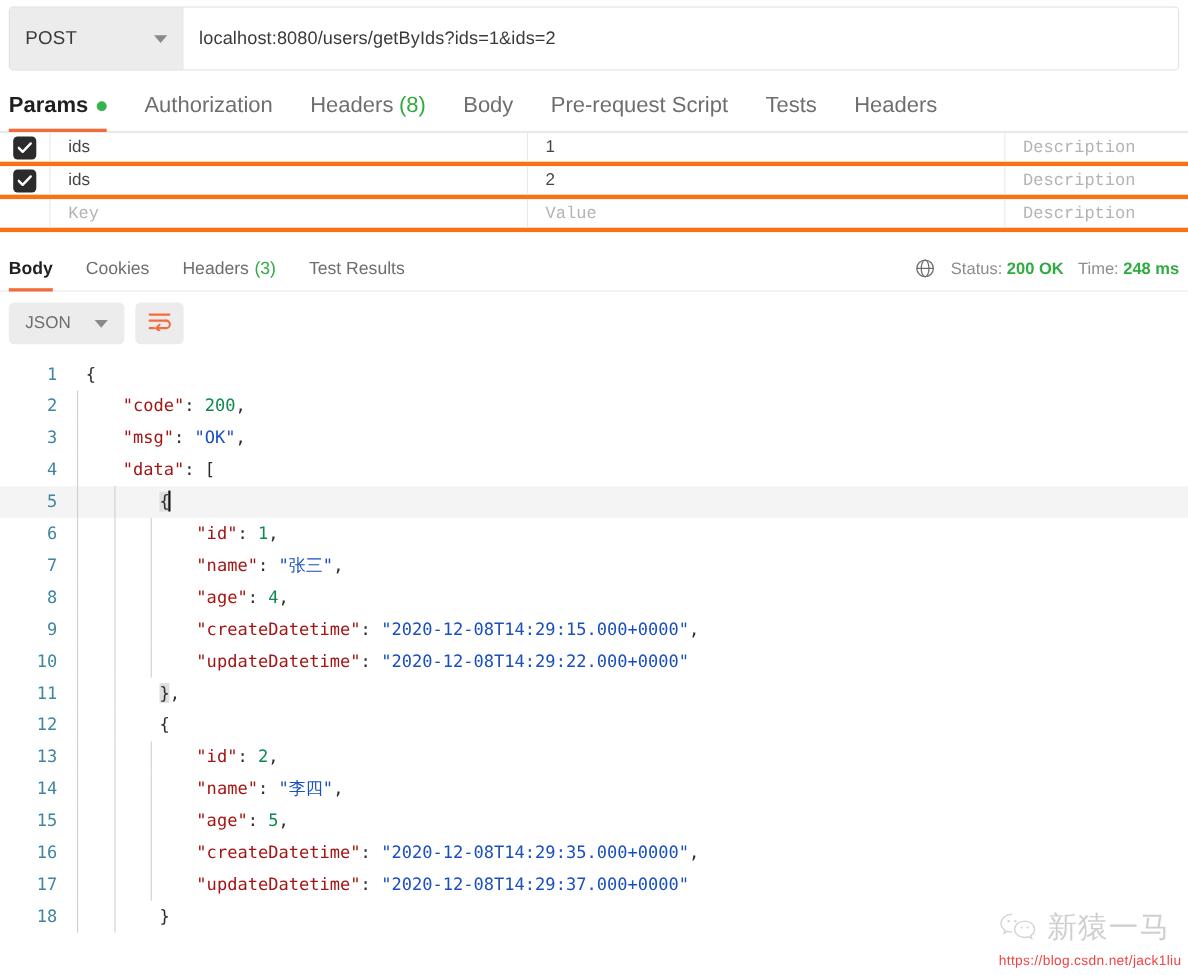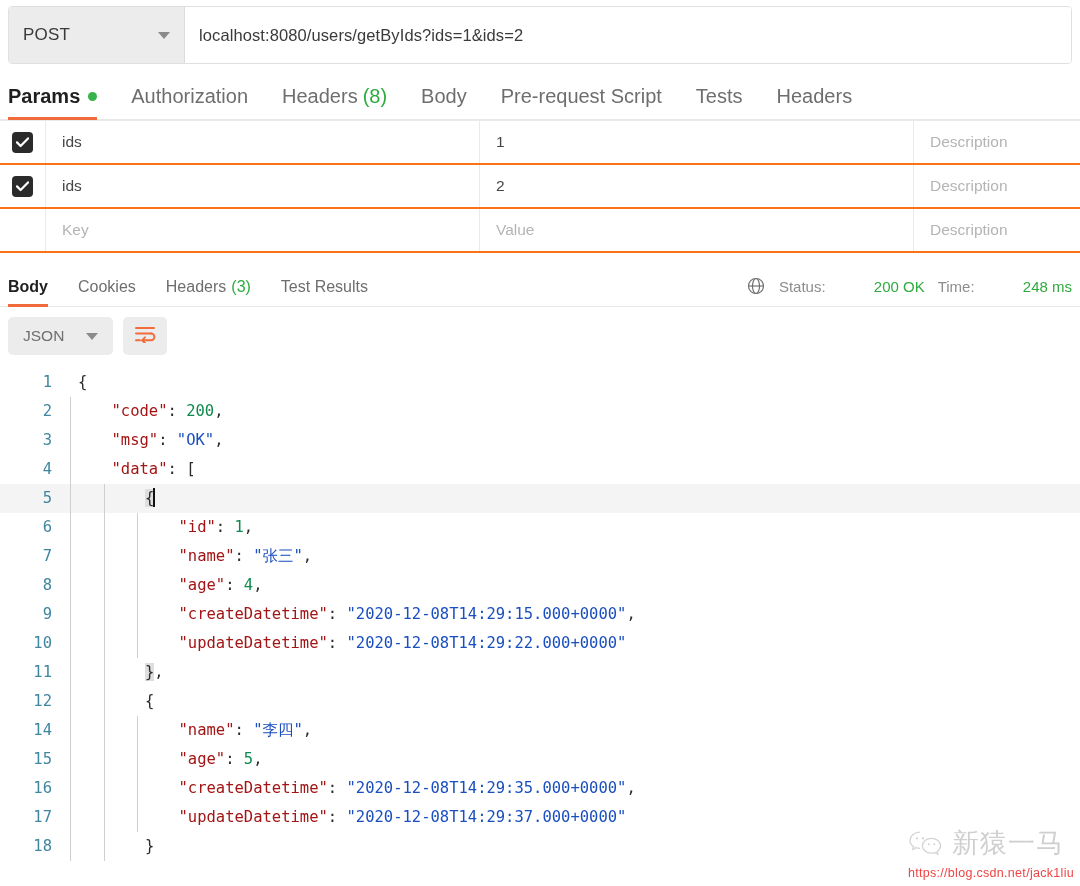--- a/index.html
+++ b/index.html
@@ -21,21 +21,21 @@
     display: flex;
     align-items: stretch;
     height: 58px;
     margin: 6px 8px 0 8px;
     border: 1px solid #e0e0e0;
     border-radius: 4px;
     background: #fff;
     box-sizing: border-box;
   }
   .method-select {
-    width: 176px;
+    width: 158px;
     background: #ececec;
     border-right: 1px solid #dcdcdc;
     border-radius: 3px 0 0 3px;
     display: flex;
     align-items: center;
     padding: 0 14px;
     box-sizing: border-box;
     cursor: pointer;
     justify-content: center;
   }
@@ -108,22 +108,22 @@
     margin-left: 5px;
     font-weight: normal;
   }
 
   
   .params-table {
     border-top: 1px solid #eaeaea;
   }
   .p-row {
     display: flex;
-    height: 44px;
-    border-bottom: 2px solid #f97316;
+    height: 30px;
+    border-bottom: 4px solid #f97316;
     box-sizing: border-box;
     align-items: stretch;
   }
   .p-check {
     width: 45px;
     display: flex;
     align-items: center;
     justify-content: center;
     border-right: 1px solid #eaeaea;
     flex: 0 0 45px;
@@ -164,21 +164,21 @@
   .p-desc {
     flex: 1;
     display: flex;
     align-items: center;
     padding-left: 16px;
     font-size: 15.5px;
     color: #454545;
     box-sizing: border-box;
     cursor: text;
   }
-  .ph { color: #b4b4b4; }
+  .ph { color: #b4b4b4; font-family: Liberation Mono, monospace; }
 
   
   .resp-tabs {
     display: flex;
     align-items: flex-end;
     height: 44px;
     padding: 0 8px 0 0;
     margin-top: 10px;
     border-bottom: 1px solid #e8e8e8;
     box-sizing: border-box;
@@ -204,21 +204,21 @@
   .resp-meta {
     margin-left: auto;
     display: flex;
     align-items: center;
     padding-bottom: 10px;
     gap: 13px;
     font-size: 15px;
     color: #8d8d8d;
   }
   .globe { width: 20px; height: 20px; display: block; }
-  .meta-val { color: #2fab40; font-weight: normal; margin-left: 44px; }
+  .meta-val { color: #2fab40; font-weight: bold; }
   .meta-item { white-space: nowrap; }
 
   
   .view-toolbar {
     display: flex;
     align-items: center;
     gap: 10px;
     padding: 10px 0 9px 8px;
   }
   .seg {
@@ -516,20 +516,24 @@
     </div>
     <div class="code-line">
       <div class="ln">11</div>
       <div class="code-text"><span class="guide" style="left: 6px;"></span><span class="guide" style="left: 39.5px;"></span><span style="margin-left: 67px;"><span class="jpunc brk">}</span><span class="jpunc">,</span></span></div>
     </div>
     <div class="code-line">
       <div class="ln">12</div>
       <div class="code-text"><span class="guide" style="left: 6px;"></span><span class="guide" style="left: 39.5px;"></span><span style="margin-left: 67px;"><span class="jpunc">{</span></span></div>
     </div>
     <div class="code-line">
+      <div class="ln">13</div>
+      <div class="code-text"><span class="guide" style="left: 6px;"></span><span class="guide" style="left: 39.5px;"></span><span class="guide" style="left: 73px;"></span><span style="margin-left: 100.5px;"><span class="jkey">"id"</span><span class="jpunc">: </span><span class="jnum">2</span><span class="jpunc">,</span></span></div>
+    </div>
+    <div class="code-line">
       <div class="ln">14</div>
       <div class="code-text"><span class="guide" style="left: 6px;"></span><span class="guide" style="left: 39.5px;"></span><span class="guide" style="left: 73px;"></span><span style="margin-left: 100.5px;"><span class="jkey">"name"</span><span class="jpunc">: </span><span class="jstr">"李四"</span><span class="jpunc">,</span></span></div>
     </div>
     <div class="code-line">
       <div class="ln">15</div>
       <div class="code-text"><span class="guide" style="left: 6px;"></span><span class="guide" style="left: 39.5px;"></span><span class="guide" style="left: 73px;"></span><span style="margin-left: 100.5px;"><span class="jkey">"age"</span><span class="jpunc">: </span><span class="jnum">5</span><span class="jpunc">,</span></span></div>
     </div>
     <div class="code-line">
       <div class="ln">16</div>
       <div class="code-text"><span class="guide" style="left: 6px;"></span><span class="guide" style="left: 39.5px;"></span><span class="guide" style="left: 73px;"></span><span style="margin-left: 100.5px;"><span class="jkey">"createDatetime"</span><span class="jpunc">: </span><span class="jstr">"2020-12-08T14:29:35.000+0000"</span><span class="jpunc">,</span></span></div>

